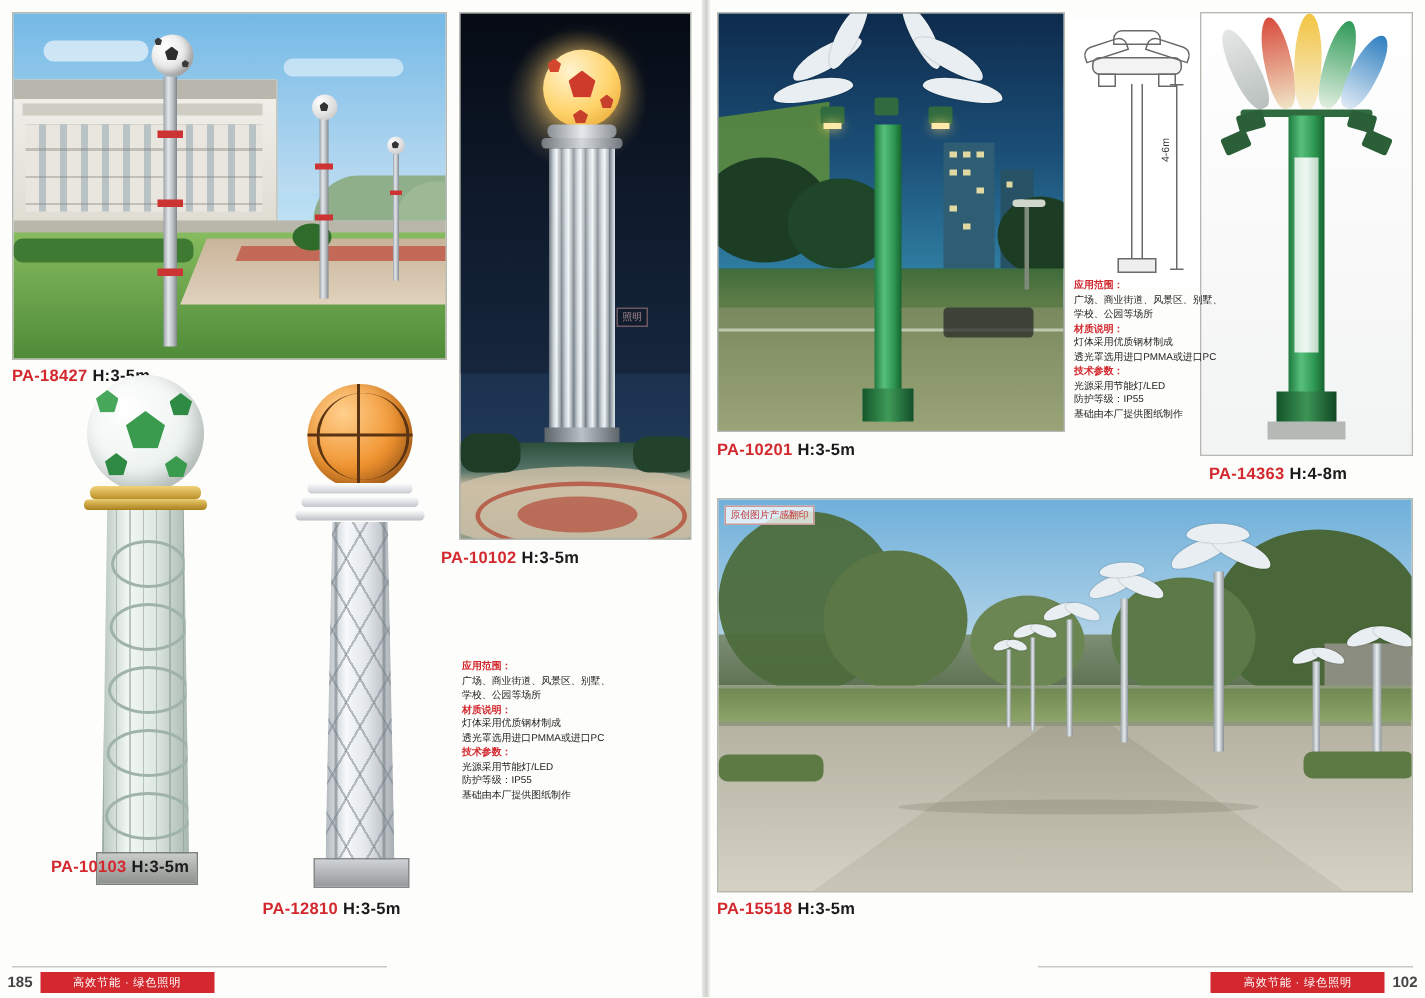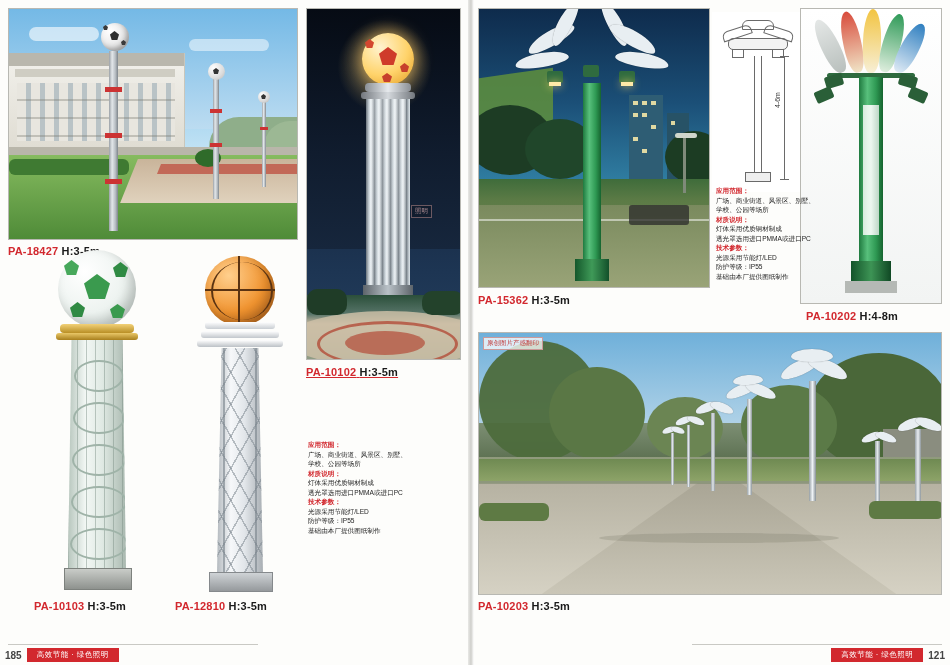--- a/index.html
+++ b/index.html
@@ -68,21 +68,21 @@
   .pagenum {
     font-size: 10px;
     color: #444;
     padding: 0 5px;
     font-weight: bold;
   }
   .footbar {
     background: #d2282e;
     color: #fff;
     font-size: 7.5px;
-    padding: 2px 10px;
+    padding: 2px 22px;
     letter-spacing: 0.5px;
   }
   .footline {
     position: absolute;
     bottom: 20px;
     height: 1px;
     background: #c9c9c4;
   }
   .stamp {
     position: absolute;
@@ -221,21 +221,21 @@
     <div class="ground" style="top:286px;background:linear-gradient(to bottom,#2b4f3a,#58756a 30%,#c9b9a0 45%,#8e9b84);"></div>
     <div style="position:absolute;left:-20px;top:302px;width:200px;height:56px;border-radius:50%;background:#cdbfa7;opacity:.85;"></div>
     <div style="position:absolute;left:10px;top:312px;width:135px;height:40px;border-radius:50%;border:3px solid #b4533f;opacity:.85;"></div>
     <div style="position:absolute;left:38px;top:322px;width:80px;height:24px;border-radius:50%;background:#b4533f;opacity:.75;"></div>
 
     <div style="position:absolute;left:0px;top:280px;width:40px;height:26px;background:#1f3c27;border-radius:10px;"></div>
     <div style="position:absolute;left:115px;top:282px;width:42px;height:24px;background:#23422b;border-radius:10px;"></div>
     <div class="stamp" style="left:104px;top:196px;border-color:rgba(200,150,150,.5);color:rgba(255,200,200,.6);background:rgba(0,0,0,.15);">照明</div>
   </div>
 
-  <div class="caption" style="left:306px; top:366px;text-decoration:underline;">
+  <div class="caption" style="left:294px; top:366px;">
     <span>PA-10102</span>
     <span class="h">H:3-5m</span>
   </div>
 
   <div style="position:absolute;left:20px;top:250px;width:150px;height:345px;">
 
     <div class="ball" style="left:38px;top:0px;width:78px;height:78px;background:radial-gradient(circle at 34% 28%,#ffffff,#edf3f0 55%,#c6d2cc);box-shadow:inset -5px -6px 12px rgba(0,0,0,.18);">
       <div style="position:absolute;left:26px;top:24px;width:26px;height:25px;background:#3a9a4e;clip-path:polygon(50% 0,100% 38%,81% 100%,19% 100%,0 38%);"></div>
       <div style="position:absolute;left:6px;top:10px;width:15px;height:15px;background:#47a85b;clip-path:polygon(50% 0,100% 38%,81% 100%,19% 100%,0 38%);"></div>
       <div style="position:absolute;left:55px;top:12px;width:15px;height:15px;background:#2f8a43;clip-path:polygon(50% 0,100% 38%,81% 100%,19% 100%,0 38%);"></div>
@@ -251,21 +251,21 @@
       <div style="position:absolute;left:6px;top:20px;width:46px;height:28px;border:2px solid #9fb3a8;border-radius:50%;"></div>
       <div style="position:absolute;left:5px;top:62px;width:48px;height:28px;border:2px solid #9fb3a8;border-radius:50%;"></div>
       <div style="position:absolute;left:4px;top:104px;width:50px;height:28px;border:2px solid #9fb3a8;border-radius:50%;"></div>
       <div style="position:absolute;left:3px;top:146px;width:52px;height:28px;border:2px solid #9fb3a8;border-radius:50%;"></div>
       <div style="position:absolute;left:2px;top:188px;width:54px;height:28px;border:2px solid #9fb3a8;border-radius:50%;"></div>
     </div>
 
     <div style="position:absolute;left:44px;top:318px;width:66px;height:20px;background:linear-gradient(to bottom,#c9ccc8,#8e928e);border:1px solid #7d817d;"></div>
   </div>
 
-  <div class="caption" style="left:34px; top:600px;">
+  <div class="caption" style="left:34px; top:572px;">
     <span>PA-10103</span>
     <span class="h">H:3-5m</span>
   </div>
 
   <div style="position:absolute;left:165px;top:250px;width:150px;height:345px;">
     <div class="ball" style="left:40px;top:6px;width:70px;height:70px;background:radial-gradient(circle at 34% 28%,#ffcf8d,#f0932f 55%,#c4681b);box-shadow:inset -5px -6px 12px rgba(0,0,0,.25);">
       <div style="position:absolute;left:0;top:33px;width:70px;height:2px;background:#5a3312;"></div>
       <div style="position:absolute;left:33px;top:0px;width:2px;height:70px;background:#5a3312;"></div>
       <div style="position:absolute;left:6px;top:6px;width:58px;height:58px;border-left:2px solid #5a3312;border-right:2px solid #5a3312;border-radius:50%;"></div>
     </div>
@@ -347,21 +347,21 @@
     <div class="lamp-small" style="left:140px;top:62px;width:16px;height:12px;background:#2f6b3f;"></div>
     <div class="lamp-small" style="left:104px;top:56px;width:16px;height:12px;background:#2f6b3f;"></div>
     <div style="position:absolute;left:70px;top:73px;width:12px;height:4px;background:#ffe9a8;box-shadow:0 0 8px #ffd96a;"></div>
     <div style="position:absolute;left:142px;top:73px;width:12px;height:4px;background:#ffe9a8;box-shadow:0 0 8px #ffd96a;"></div>
 
     <div style="position:absolute;left:204px;top:128px;width:3px;height:56px;background:#7f8a7a;"></div>
     <div style="position:absolute;left:196px;top:124px;width:22px;height:5px;background:#cfd6cc;border-radius:3px;"></div>
   </div>
 
   <div class="caption" style="left:478px; top:294px;">
-    <span>PA-15362</span>
+    <span>PA-10201</span>
     <span class="h">H:3-5m</span>
   </div>
 
   <div style="position:absolute;left:712px;top:12px;width:90px;height:180px;background:#ffffff;">
 
     <div style="position:absolute;left:16px;top:26px;width:58px;height:10px;border:1px solid #6a6a6a;border-radius:5px;background:#f3f3f3;"></div>
     <div style="position:absolute;left:10px;top:16px;width:28px;height:8px;border:1px solid #6a6a6a;border-radius:6px 6px 0 0;transform:rotate(-18deg);"></div>
     <div style="position:absolute;left:52px;top:16px;width:28px;height:8px;border:1px solid #6a6a6a;border-radius:6px 6px 0 0;transform:rotate(18deg);"></div>
     <div style="position:absolute;left:30px;top:8px;width:30px;height:8px;border:1px solid #6a6a6a;border-radius:6px 6px 0 0;"></div>
     <div style="position:absolute;left:20px;top:37px;width:10px;height:7px;border:1px solid #6a6a6a;"></div>
@@ -391,21 +391,21 @@
     <div style="position:absolute;left:14px;top:80px;width:18px;height:12px;background:#2a5f38;transform:rotate(-24deg);border-radius:2px;"></div>
     <div style="position:absolute;left:108px;top:80px;width:18px;height:12px;background:#2a5f38;transform:rotate(24deg);border-radius:2px;"></div>
 
     <div class="pole-green" style="left:58px;top:68px;width:24px;height:200px;"></div>
     <div style="position:absolute;left:62px;top:96px;width:16px;height:130px;background:linear-gradient(to right,#e8f3ec,#ffffff,#cfe0d5);opacity:.9;"></div>
     <div style="position:absolute;left:50px;top:252px;width:40px;height:22px;background:linear-gradient(to right,#13542a,#3d9455,#104824);"></div>
     <div style="position:absolute;left:44px;top:272px;width:52px;height:12px;background:#b5b9b5;"></div>
   </div>
 
   <div class="caption" style="left:806px; top:310px;">
-    <span>PA-10202</span>
+    <span>PA-14363</span>
     <span class="h">H:4-8m</span>
   </div>
 
   <div class="specblock" style="left:716px; top:186px;">
     <div class="hd">应用范围：</div>
     <div>广场、商业街道、风景区、别墅、</div>
     <div>学校、公园等场所</div>
     <div class="hd">材质说明：</div>
     <div>灯体采用优质钢材制成</div>
     <div>透光罩选用进口PMMA或进口PC</div>
@@ -466,30 +466,30 @@
     <div class="leafblade" style="left:436px;top:86px;width:28px;height:10px;transform:rotate(20deg);"></div>
 
     <div style="position:absolute;left:0px;top:170px;width:70px;height:18px;background:#5e7a44;border-radius:6px;"></div>
     <div style="position:absolute;left:390px;top:168px;width:74px;height:18px;background:#5e7a44;border-radius:6px;"></div>
     <div style="position:absolute;left:120px;top:200px;width:240px;height:10px;background:rgba(90,90,70,.18);border-radius:50%;"></div>
 
     <div class="stamp" style="left:4px;top:4px;">原创图片产感翻印</div>
   </div>
 
   <div class="caption" style="left:478px; top:600px;">
-    <span>PA-10203</span>
+    <span>PA-15518</span>
     <span class="h">H:3-5m</span>
   </div>
 
   <div class="footline" style="left:8px;width:250px;"></div>
   <div class="footline" style="right:8px;width:250px;"></div>
 
   <div class="footer-left">
     <span class="pagenum">185</span>
     <span class="footbar">高效节能 · 绿色照明</span>
   </div>
 
   <div class="footer-right">
     <span class="footbar">高效节能 · 绿色照明</span>
-    <span class="pagenum">121</span>
+    <span class="pagenum">102</span>
   </div>
 
 </div>
 
 </body></html>

